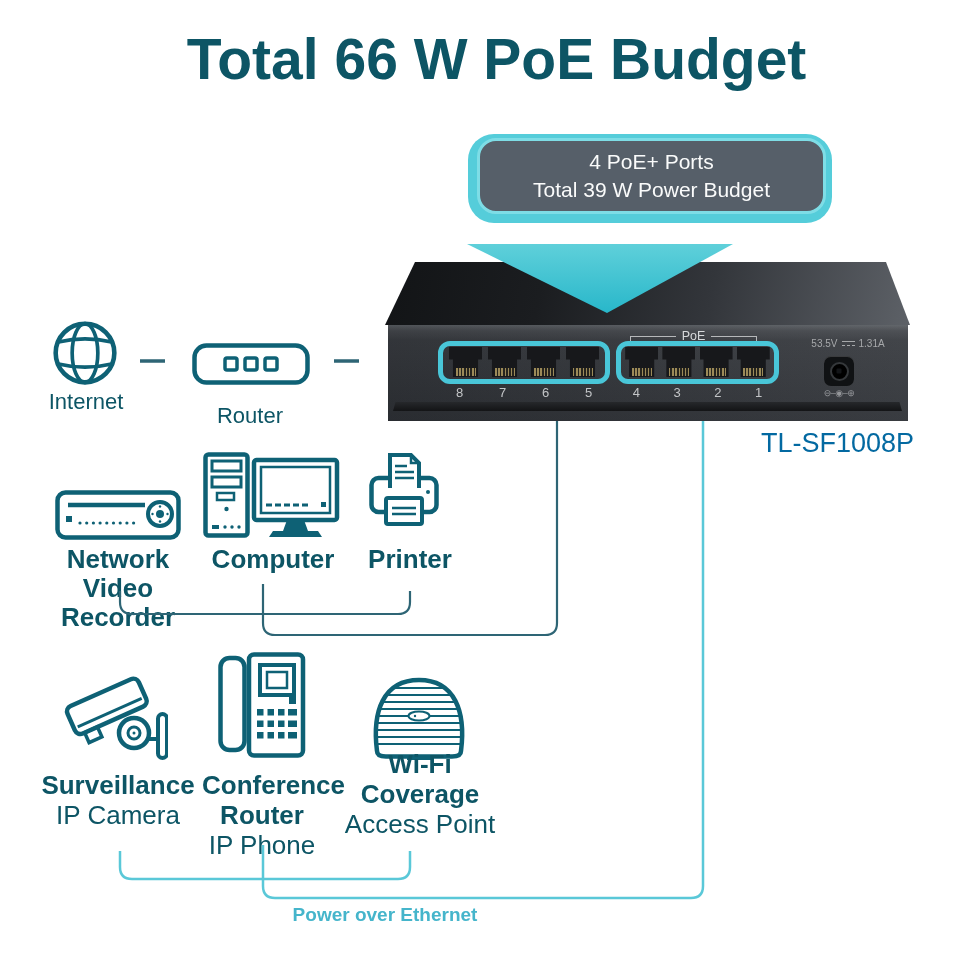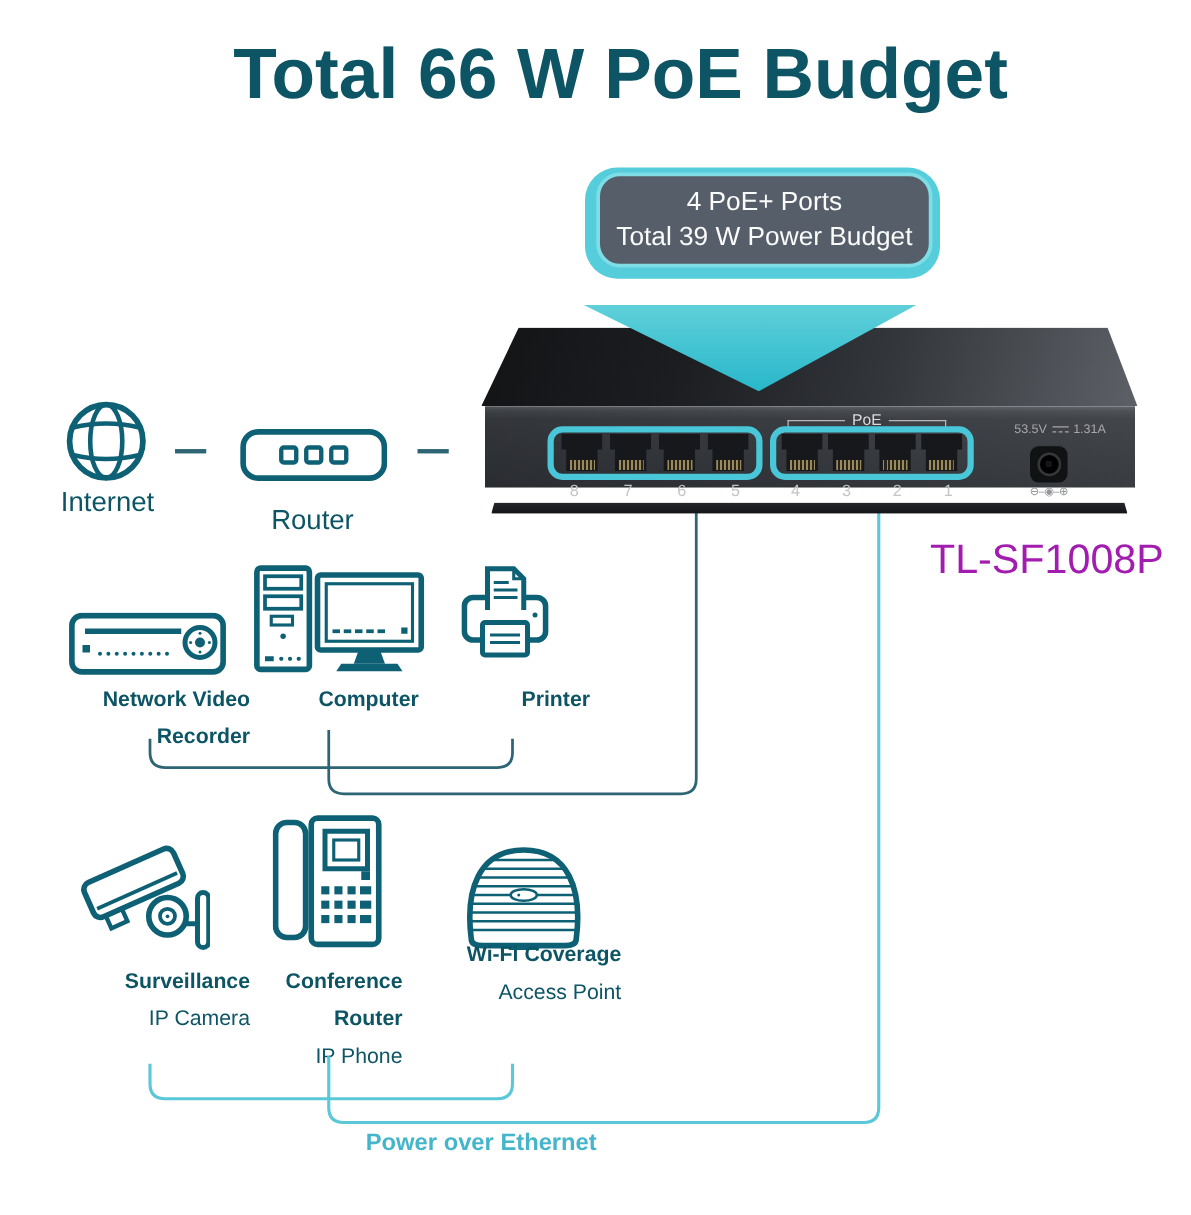--- a/index.html
+++ b/index.html
@@ -16,21 +16,21 @@
 }
 .abs{position:absolute;}
 
 
 .title{
   left:0;top:26px;width:953px;text-align:center;
   font-size:57px;font-weight:700;color:var(--primary-text);letter-spacing:0px;margin-left:20px;
 }
 
 
-.callout{left:468px;top:134px;width:284px;z-index:4;
+.callout{left:468px;top:134px;width:364px;z-index:4;
   background:var(--callout-glow);border-radius:26px;padding:4px 6px 9px 9px;}
 .callout-inner{
   background:var(--callout-fill);border:3px solid var(--callout-border);
   border-radius:19px;padding:7px 4px;text-align:center;
   color:#fafbfb;font-size:21px;line-height:28px;
 }
 
 
 .funnel-svg{left:0;top:0;z-index:3;pointer-events:none;}
 .fstop1{stop-color:var(--funnel-top);}
@@ -40,21 +40,21 @@
 .lines-svg{left:0;top:0;z-index:1;pointer-events:none;}
 .dark-line{stroke:var(--dark-line);stroke-width:2.2;fill:none;}
 .dash-line{stroke:var(--dark-line);stroke-width:3.5;fill:none;}
 .cyan-path{stroke:var(--cyan-line);stroke-width:2.5;fill:none;}
 
 
 .switch{left:385px;top:262px;width:525px;height:172px;z-index:2;}
 .sw-top{position:absolute;left:0;top:0;width:525px;height:63px;
   clip-path:polygon(30px 0,501px 0,525px 63px,0 63px);
   background:linear-gradient(102deg,#121416 0%,#1b1d20 30%,#33363b 62%,#5d6167 100%);}
-.sw-front{position:absolute;left:3px;top:63px;width:520px;height:65px;
+.sw-front{position:absolute;left:3px;top:63px;width:520px;height:96px;
   background:linear-gradient(90deg,rgba(0,0,0,.10),rgba(255,255,255,.05)),
              linear-gradient(180deg,#5a5e63 0%,#45484d 6%,#383b40 16%,#2e3136 100%);}
 .sw-base{position:absolute;left:8px;top:140px;width:509px;height:9px;
   background:linear-gradient(180deg,#26282b,#131416);
   clip-path:polygon(0.5% 0,99.5% 0,100% 100%,0 100%);}
 .port-group{position:absolute;top:16px;height:43px;border:5px solid var(--cyan-accent);
   border-radius:12px;display:flex;justify-content:space-evenly;align-items:flex-end;padding-bottom:2px;}
 .pg1{left:50px;width:172px;}
 .pg2{left:228px;width:163px;}
 .port{position:relative;width:33px;height:30px;background:#17181b;
@@ -79,27 +79,27 @@
 .jack{position:absolute;left:436px;top:31px;width:30px;height:30px;background:#101214;
   border-radius:7px;box-shadow:inset 0 1px 0 rgba(255,255,255,.18);
   display:flex;align-items:center;justify-content:center;}
 .jack-hole{position:relative;width:19px;height:19px;border-radius:50%;background:#000;
   border:2px solid #35383b;}
 .jack-hole::after{content:"";position:absolute;left:50%;top:50%;transform:translate(-50%,-50%);
   width:5px;height:5px;background:#131518;border-radius:1px;}
 .polarity{position:absolute;left:428px;top:63px;width:46px;text-align:center;
   font-size:9px;color:#94969a;letter-spacing:-0.5px;}
 .model{left:740px;top:428px;width:195px;text-align:center;
-  font-size:33px;color:#a21caf;}
+  font-size:27px;color:#0369a1;}
 
 
 .icon-svg{position:absolute;color:var(--icon-stroke);}
 .lbl{position:absolute;text-align:center;color:var(--primary-text);}
 .toplbl{font-size:22px;line-height:26px;}
-.devlabel{font-size:17px;line-height:30px;text-align:right;}
+.devlabel{font-size:26px;line-height:30px;}
 .devlabel .b{font-weight:700;}
 .mid{line-height:29px;}
 .caption{left:290px;top:904px;width:190px;text-align:center;
   font-size:19px;color:var(--caption-text);font-weight:bold;}
 </style>
 </head>
 <body>
 
 <div class="abs title">Total 66 W PoE Budget</div>
 

